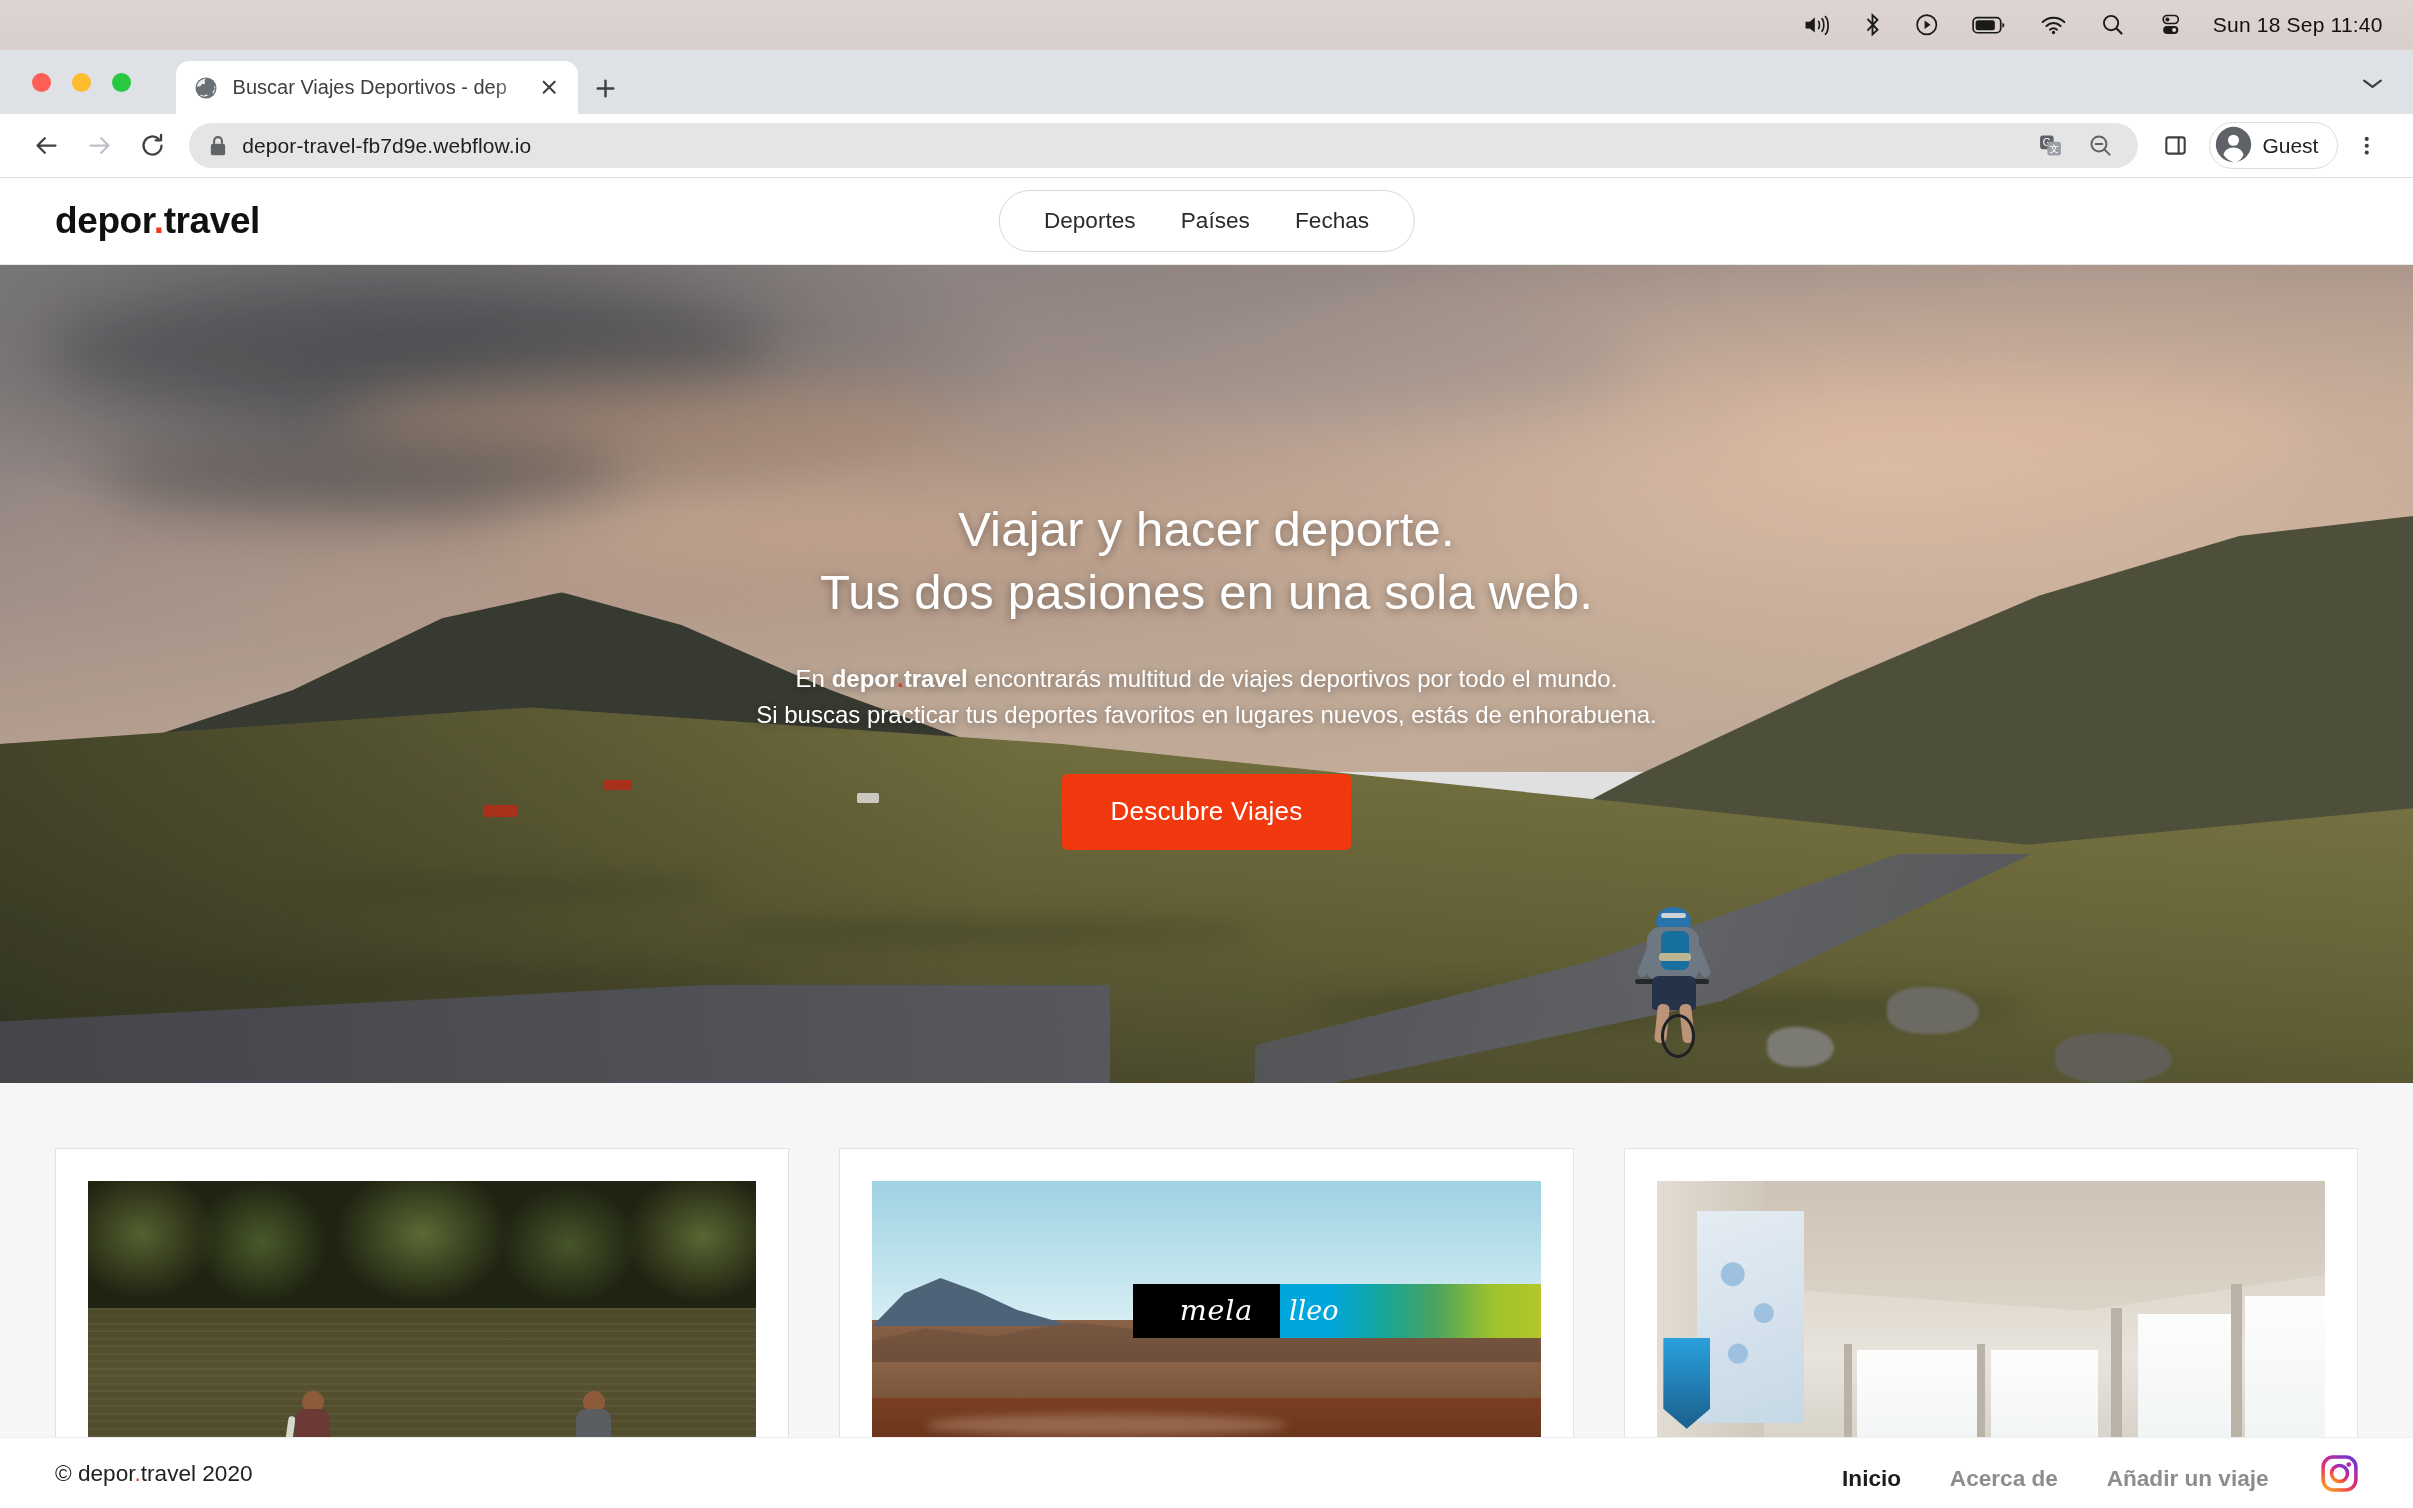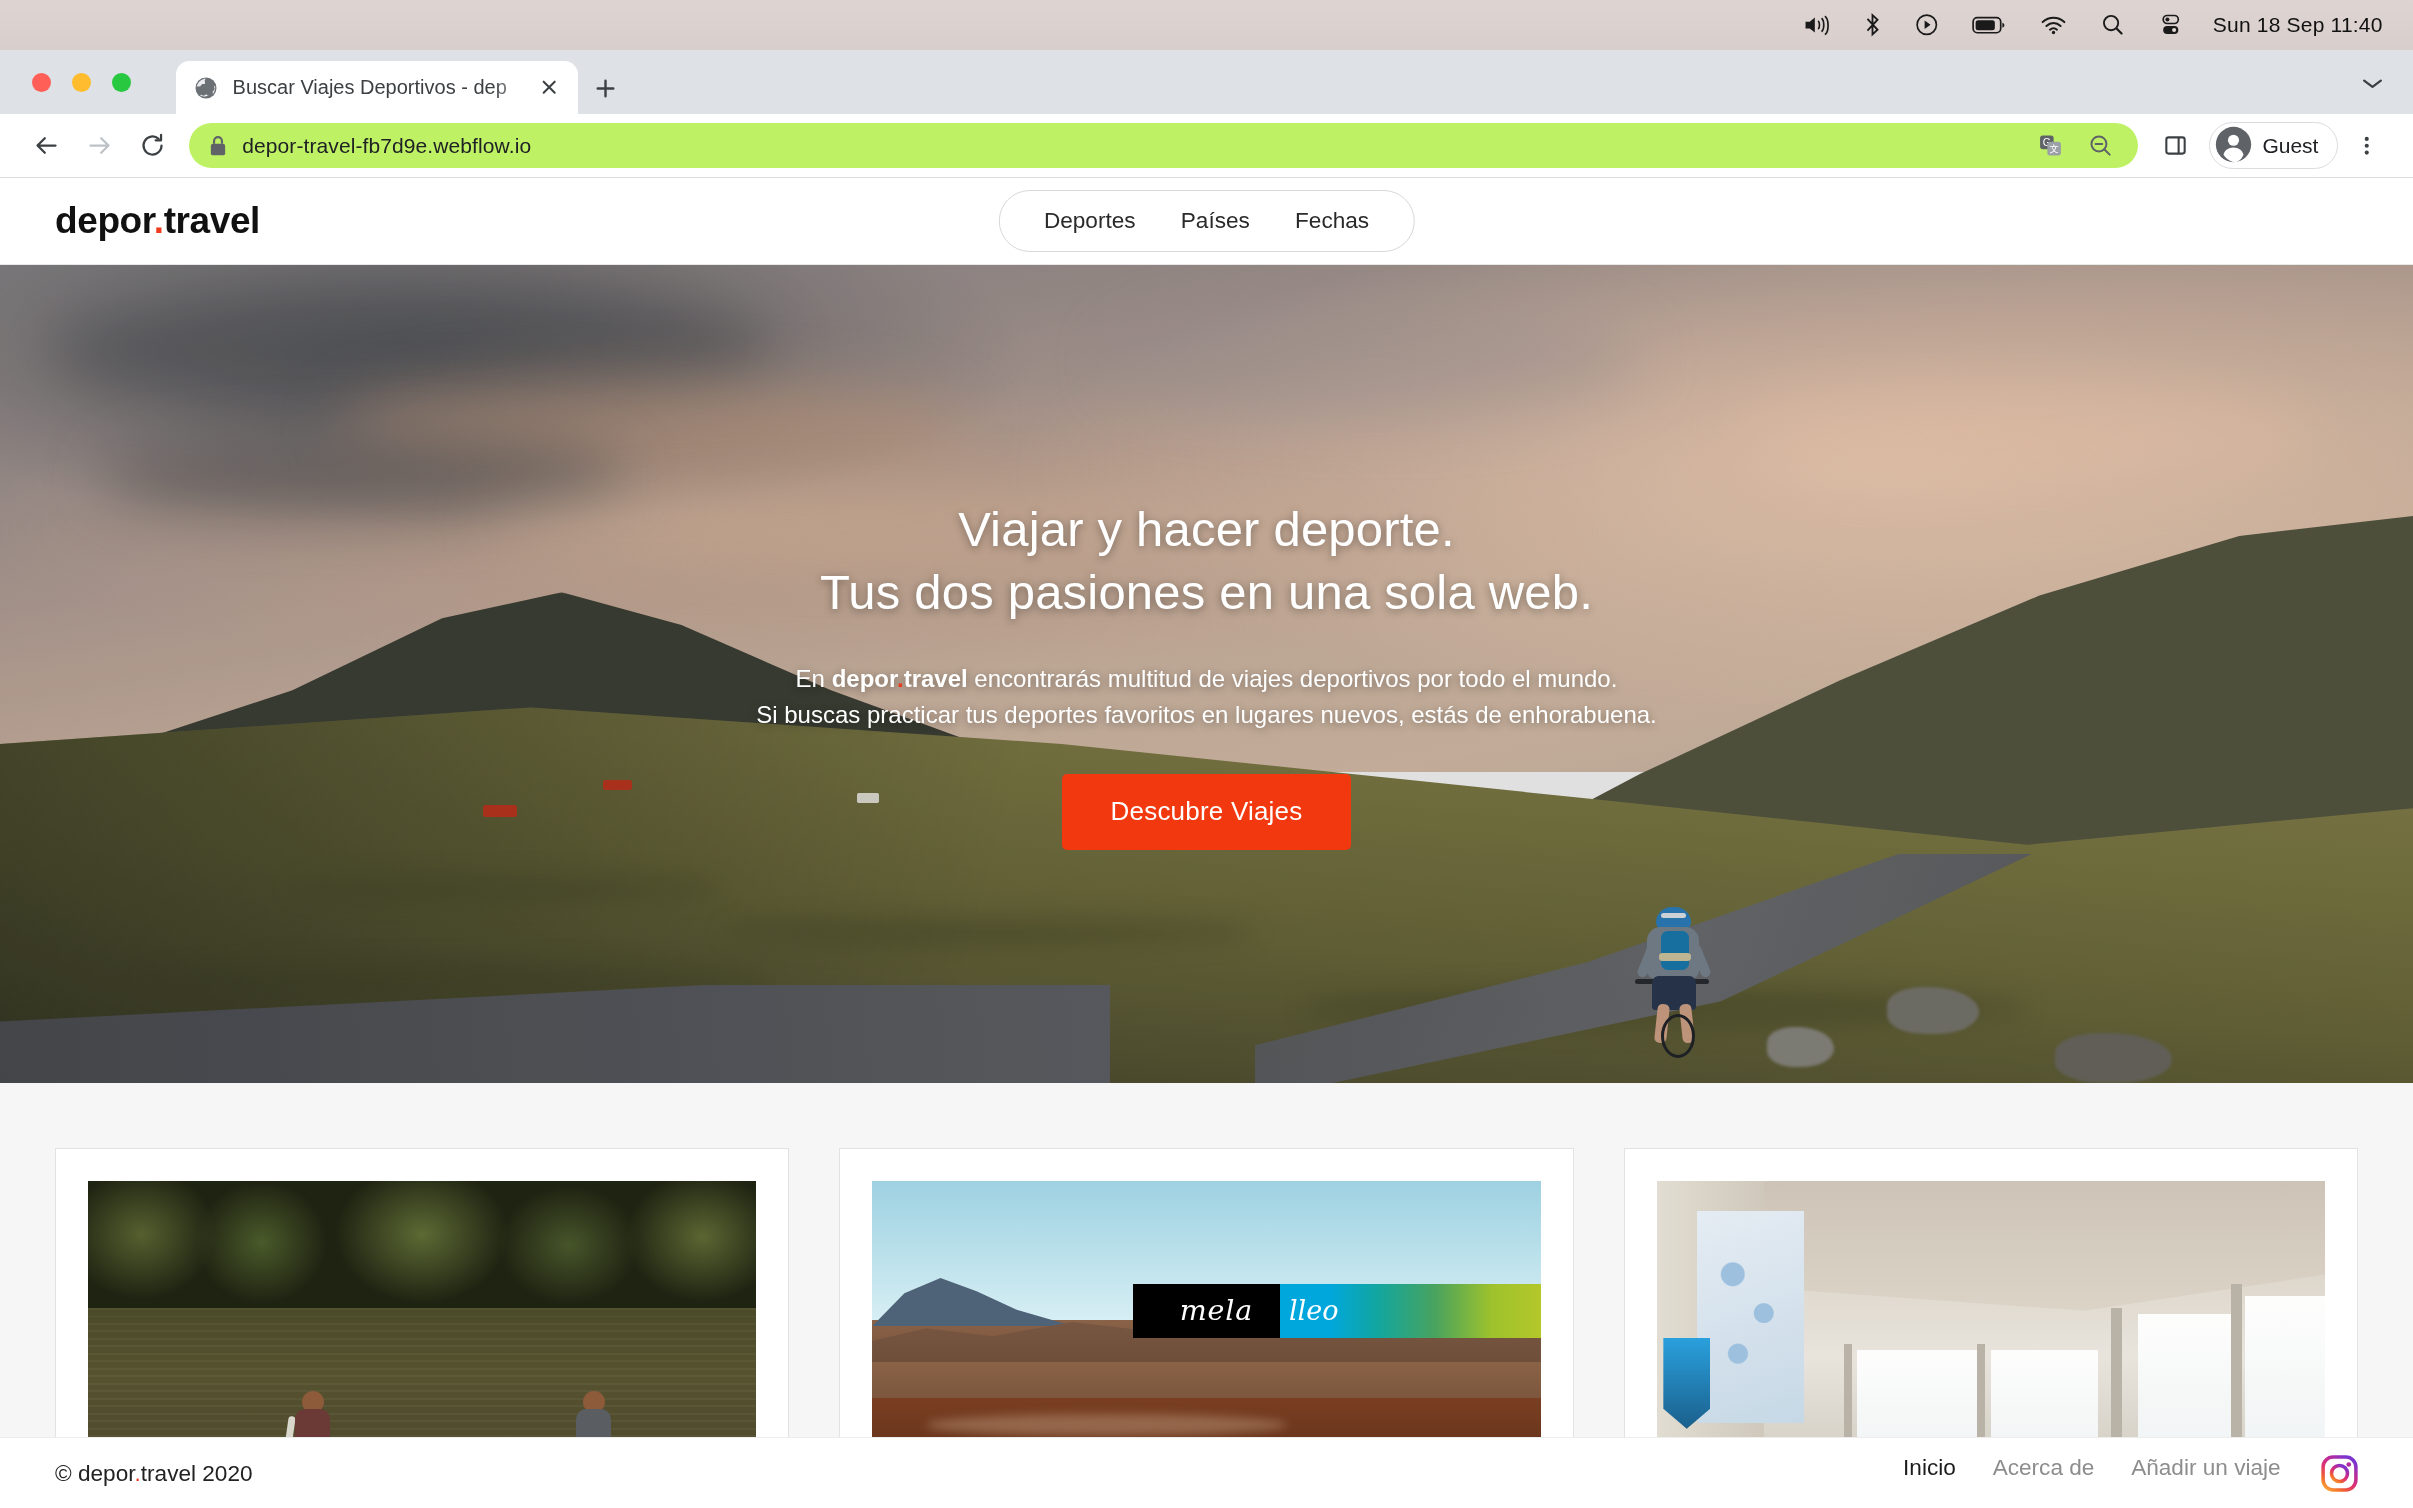--- a/index.html
+++ b/index.html
@@ -55,21 +55,21 @@
 
   
   .toolbar{
     position:absolute; top:114px; left:0; width:2413px; height:64px;
     background:#fff; display:flex; align-items:center; padding:0 23.5px;
     border-bottom:0.8px solid #dadce0;
   }
   .tb-btn{ width:45px;height:45px; display:flex;align-items:center;justify-content:center; flex:none; }
   .nav-grp{ display:flex; gap:8.4px; margin-right:13.4px; }
   .omnibox{
-    flex:1; height:45px; background:#bef264; border-radius:22.6px;
+    flex:1; height:45px; background:#e5e5e5; border-radius:22.6px;
     display:flex; align-items:center; padding:0 15px; margin-right:3.4px;
   }
   .omni-lock{ width:28.5px;height:28.5px;display:flex;align-items:center;justify-content:center;margin-right:10px;flex:none;}
   .omni-url{ font-size:21px; color:#202124; letter-spacing:0.1px; flex:1; }
   .omni-right{ display:flex; align-items:center; gap:5px; }
   .profile-pill{
     height:47px; border:0.8px solid #dadce0; border-radius:23.5px;
     display:flex; align-items:center; padding:0 18.4px 0 5px; gap:10px; margin-left:11.7px;
   }
   .profile-label{ font-size:21px; color:#202124; }
@@ -281,21 +281,21 @@
   .pp7{ left:74%; width:7%;  height:20%; }
   .pp8{ left:84%; width:10%; height:32%; }
 
   
   .footer{
     position:absolute; bottom:0; left:0; width:2413px; height:72px; background:#fff;
     display:flex; align-items:center; padding:0 55px; border-top:0.8px solid #ededed;
   }
   .copyright{ font-size:22.6px; color:#222; }
   .copyright .dot-accent{ color:#f03d20; }
-  .footer-nav{ margin-left:auto; display:flex; align-items:flex-start; gap:0; }
+  .footer-nav{ margin-left:auto; display:flex; align-items:flex-end; gap:12px;font-weight:bold; }
   .footer-nav a{ font-size:22.6px; color:#8d8d8d; text-decoration:none; padding:0 18.4px; white-space:nowrap; }
   .footer-nav a.active{ color:#1c1c1c; }
   .ig{ margin-left:22px; width:37px; height:37px; display:flex; align-items:center; justify-content:center; }
 </style>
 </head>
 <body>
 
 <div class="menubar">
   <div class="mb-right">
     <span class="mb-icon">

